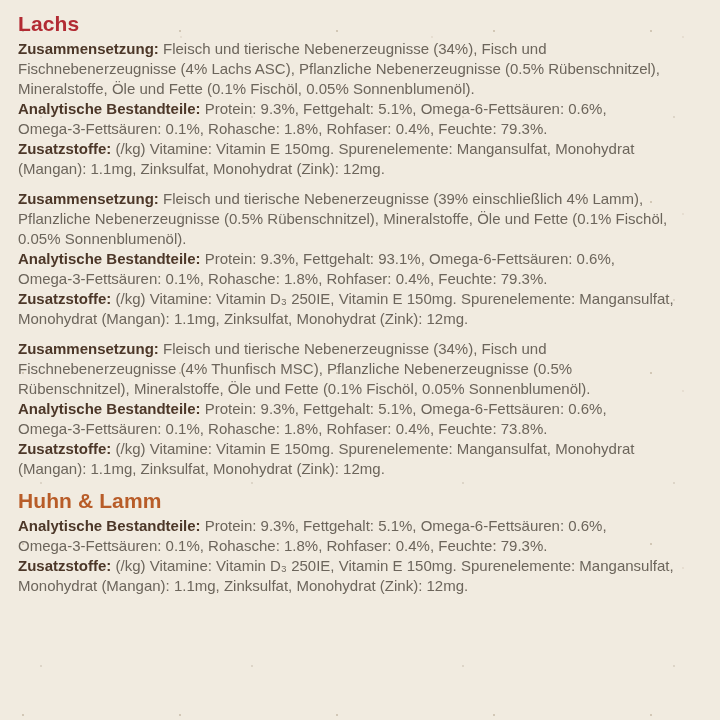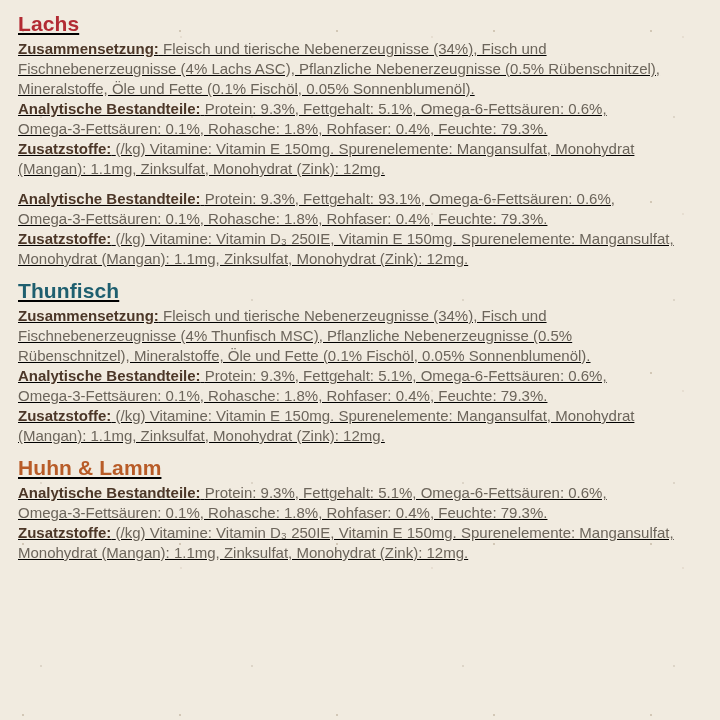--- a/index.html
+++ b/index.html
@@ -13,21 +13,20 @@
     background-color: #f1ebe0;
     background-image:
       radial-gradient(circle 1.3px at 23px 31px, rgba(140,118,88,0.30) 55%, transparent 62%),
       radial-gradient(circle 1px   at 67px 83px, rgba(140,118,88,0.20) 55%, transparent 62%),
       radial-gradient(circle 1.5px at 41px 117px, rgba(118,98,72,0.16) 55%, transparent 62%),
       radial-gradient(circle 0.9px at 103px 59px, rgba(140,118,88,0.26) 55%, transparent 62%),
       radial-gradient(circle 1.1px at 139px 142px, rgba(118,98,72,0.22) 55%, transparent 62%),
       radial-gradient(circle 1.8px at 181px 37px, rgba(150,128,98,0.12) 55%, transparent 62%);
     background-size: 157px 171px, 193px 147px, 211px 183px, 167px 203px, 229px 191px, 251px 177px;
     font-family: "Liberation Sans", "DejaVu Sans", sans-serif;
-    text-decoration: underline;
   }
   .product-section { width: 702px; margin: 0 0 10px 0; }
   .section-title {
     margin: 0 0 4px 0;
     font-size: 21px;
     line-height: 23px;
     font-weight: 700;
     letter-spacing: 0.1px;
   }
   .para {
@@ -66,43 +65,48 @@
     </p>
     <p class="para">
       <strong class="label">Zusatzstoffe:</strong>
       <span class="text">(/kg) Vitamine: Vitamin E 150mg. Spurenelemente: Mangansulfat, Monohydrat
 (Mangan): 1.1mg, Zinksulfat, Monohydrat (Zink): 12mg.</span>
     </p>
   </section>
 
   <section class="product-section">
     <p class="para">
+      <strong class="label">Zusammensetzung:</strong>
+      <span class="text">Fleisch und tierische Nebenerzeugnisse (39% einschließlich 4% Lamm),
+Pflanzliche Nebenerzeugnisse (0.5% Rübenschnitzel), Mineralstoffe, Öle und Fette (0.1% Fischöl,
+0.05% Sonnenblumenöl).</span>
+    </p>
+    <p class="para">
       <strong class="label">Analytische Bestandteile:</strong>
       <span class="text">Protein: 9.3%, Fettgehalt: 93.1%, Omega-6-Fettsäuren: 0.6%,
 Omega-3-Fettsäuren: 0.1%, Rohasche: 1.8%, Rohfaser: 0.4%, Feuchte: 79.3%.</span>
     </p>
     <p class="para">
       <strong class="label">Zusatzstoffe:</strong>
       <span class="text">(/kg) Vitamine: Vitamin D₃ 250IE, Vitamin E 150mg. Spurenelemente: Mangansulfat,
 Monohydrat (Mangan): 1.1mg, Zinksulfat, Monohydrat (Zink): 12mg.</span>
     </p>
   </section>
 
   <section class="product-section">
-    <h2 class="section-title" style="color: rgb(31, 95, 111);">Thunfisch</h2>
     <p class="para">
       <strong class="label">Zusammensetzung:</strong>
       <span class="text">Fleisch und tierische Nebenerzeugnisse (34%), Fisch und
 Fischnebenerzeugnisse (4% Thunfisch MSC), Pflanzliche Nebenerzeugnisse (0.5%
 Rübenschnitzel), Mineralstoffe, Öle und Fette (0.1% Fischöl, 0.05% Sonnenblumenöl).</span>
     </p>
     <p class="para">
       <strong class="label">Analytische Bestandteile:</strong>
       <span class="text">Protein: 9.3%, Fettgehalt: 5.1%, Omega-6-Fettsäuren: 0.6%,
-Omega-3-Fettsäuren: 0.1%, Rohasche: 1.8%, Rohfaser: 0.4%, Feuchte: 79.3%.</span>
+Omega-3-Fettsäuren: 0.1%, Rohasche: 1.8%, Rohfaser: 0.4%, Feuchte: 73.8%.</span>
     </p>
     <p class="para">
       <strong class="label">Zusatzstoffe:</strong>
       <span class="text">(/kg) Vitamine: Vitamin E 150mg. Spurenelemente: Mangansulfat, Monohydrat
 (Mangan): 1.1mg, Zinksulfat, Monohydrat (Zink): 12mg.</span>
     </p>
   </section>
 
   <section class="product-section">
     <h2 class="section-title" style="color: rgb(184, 92, 40);">Huhn &amp; Lamm</h2>

